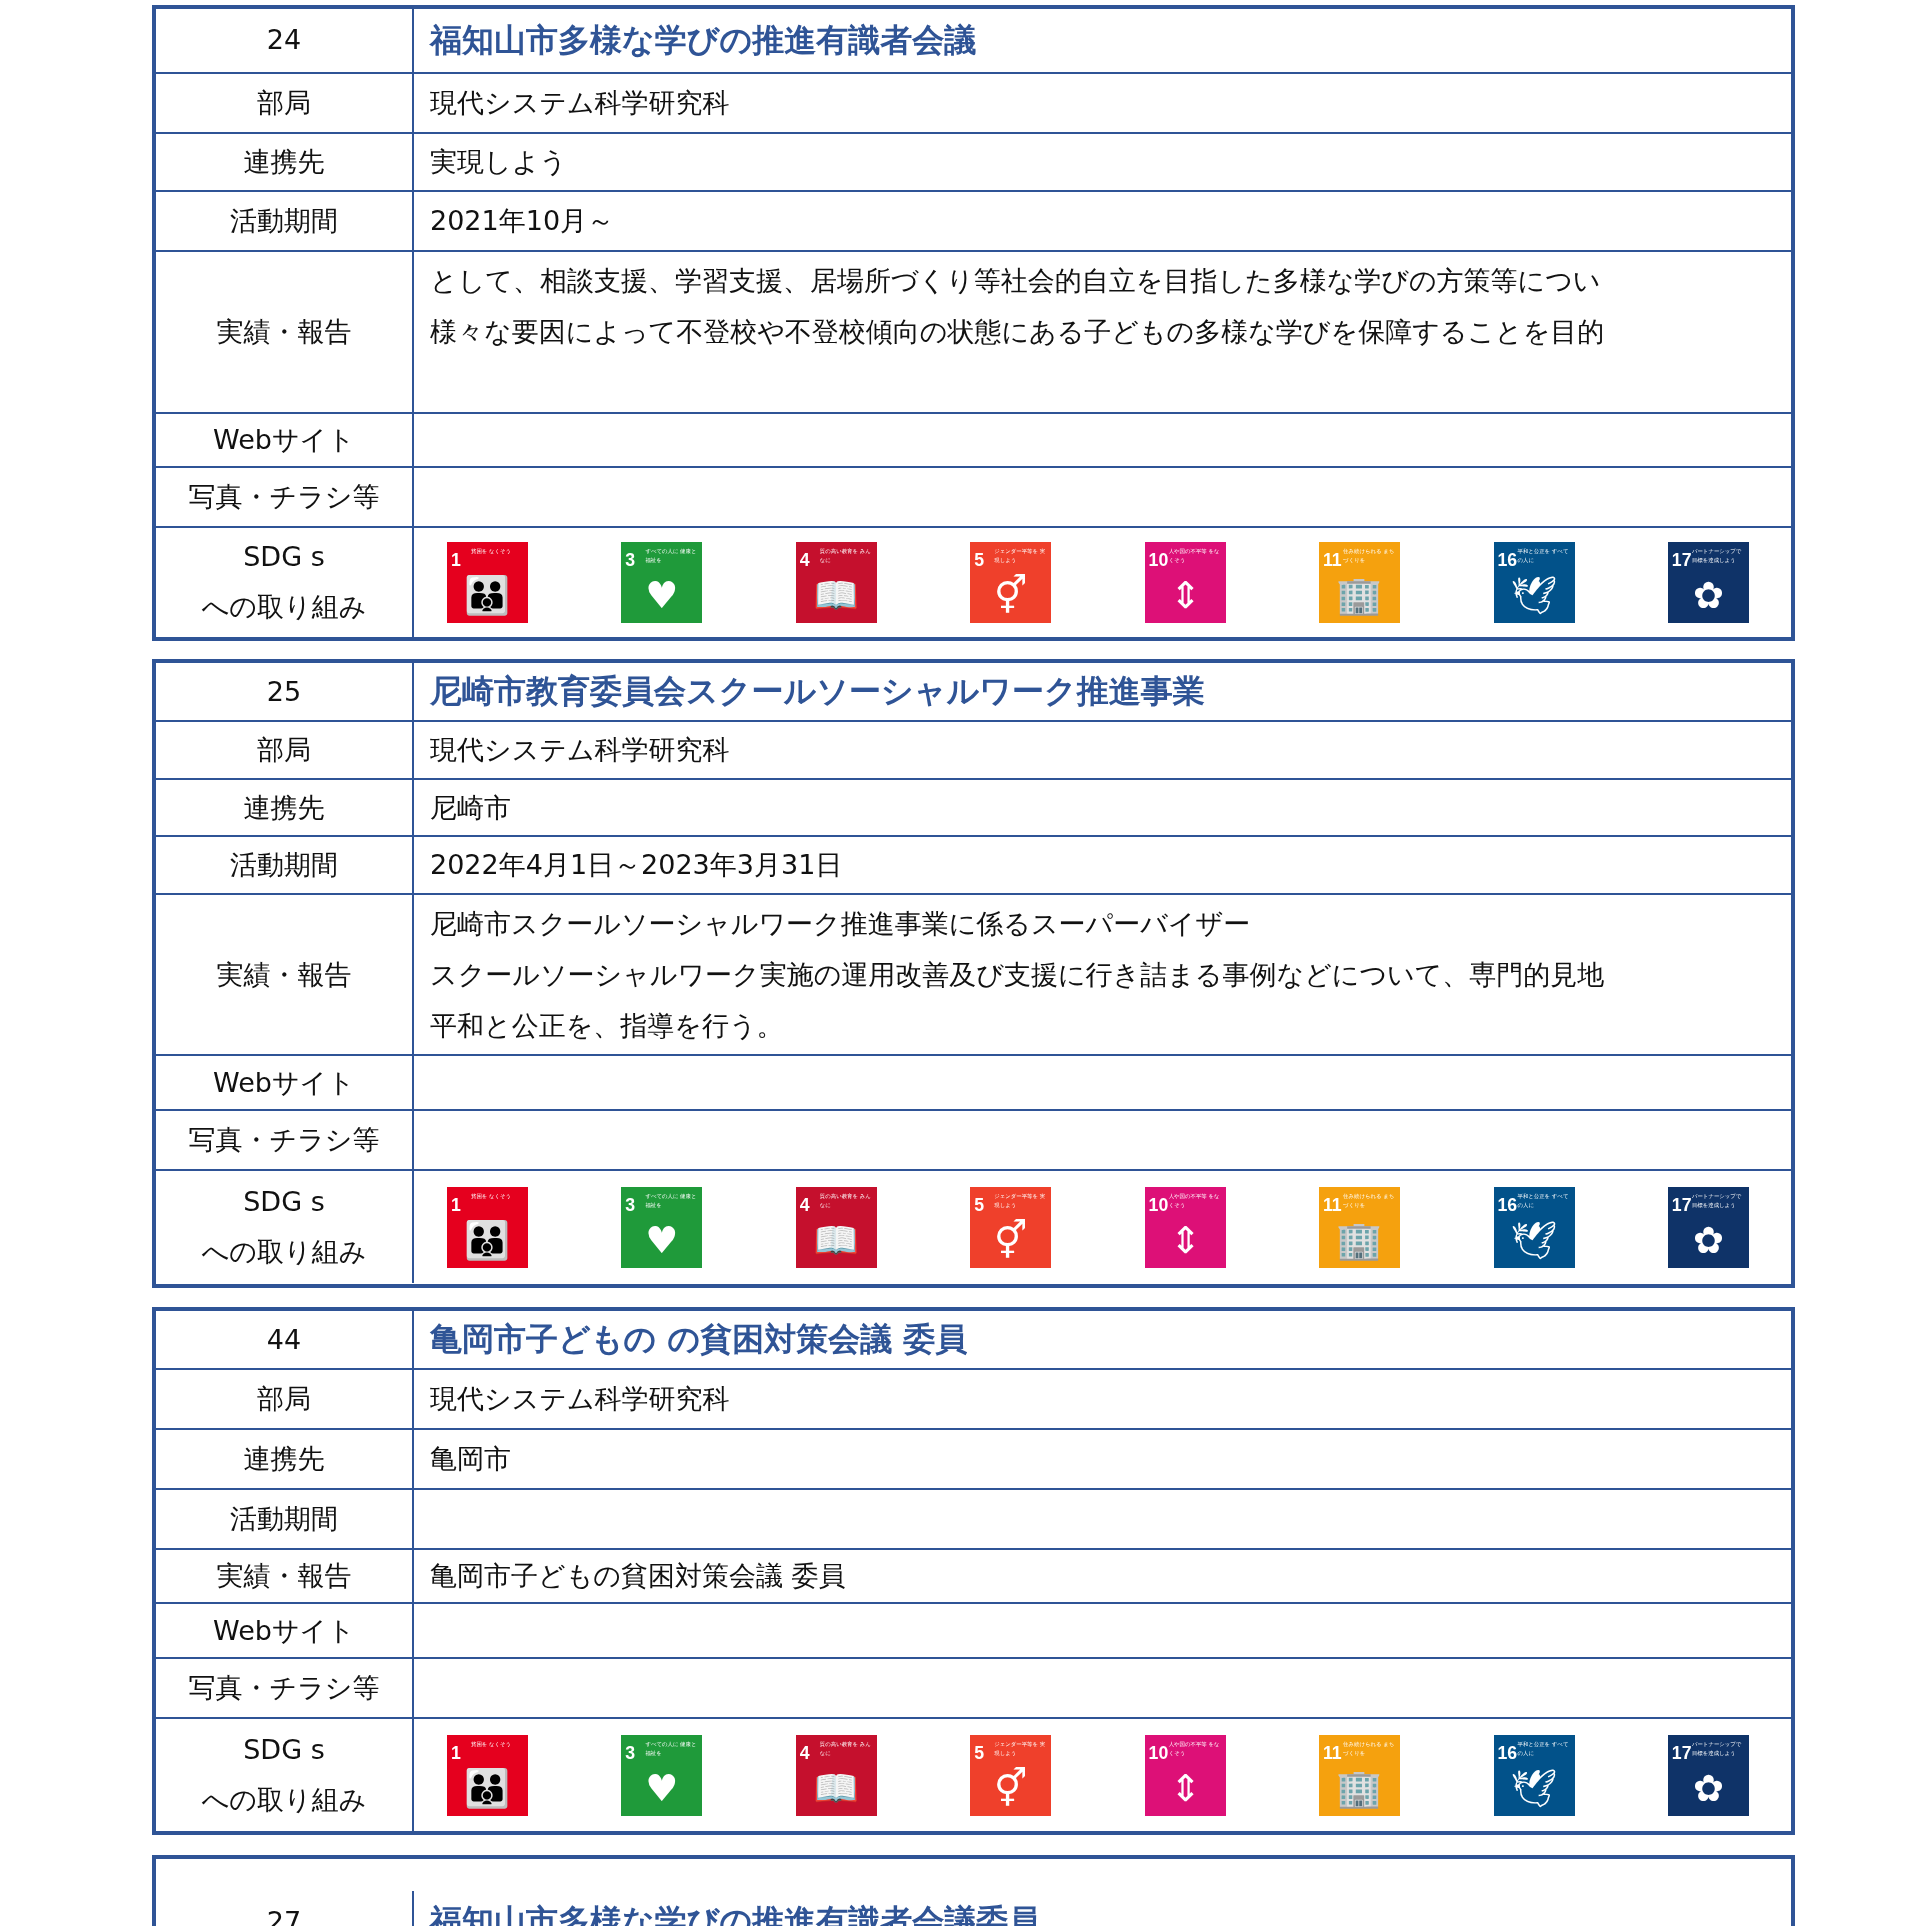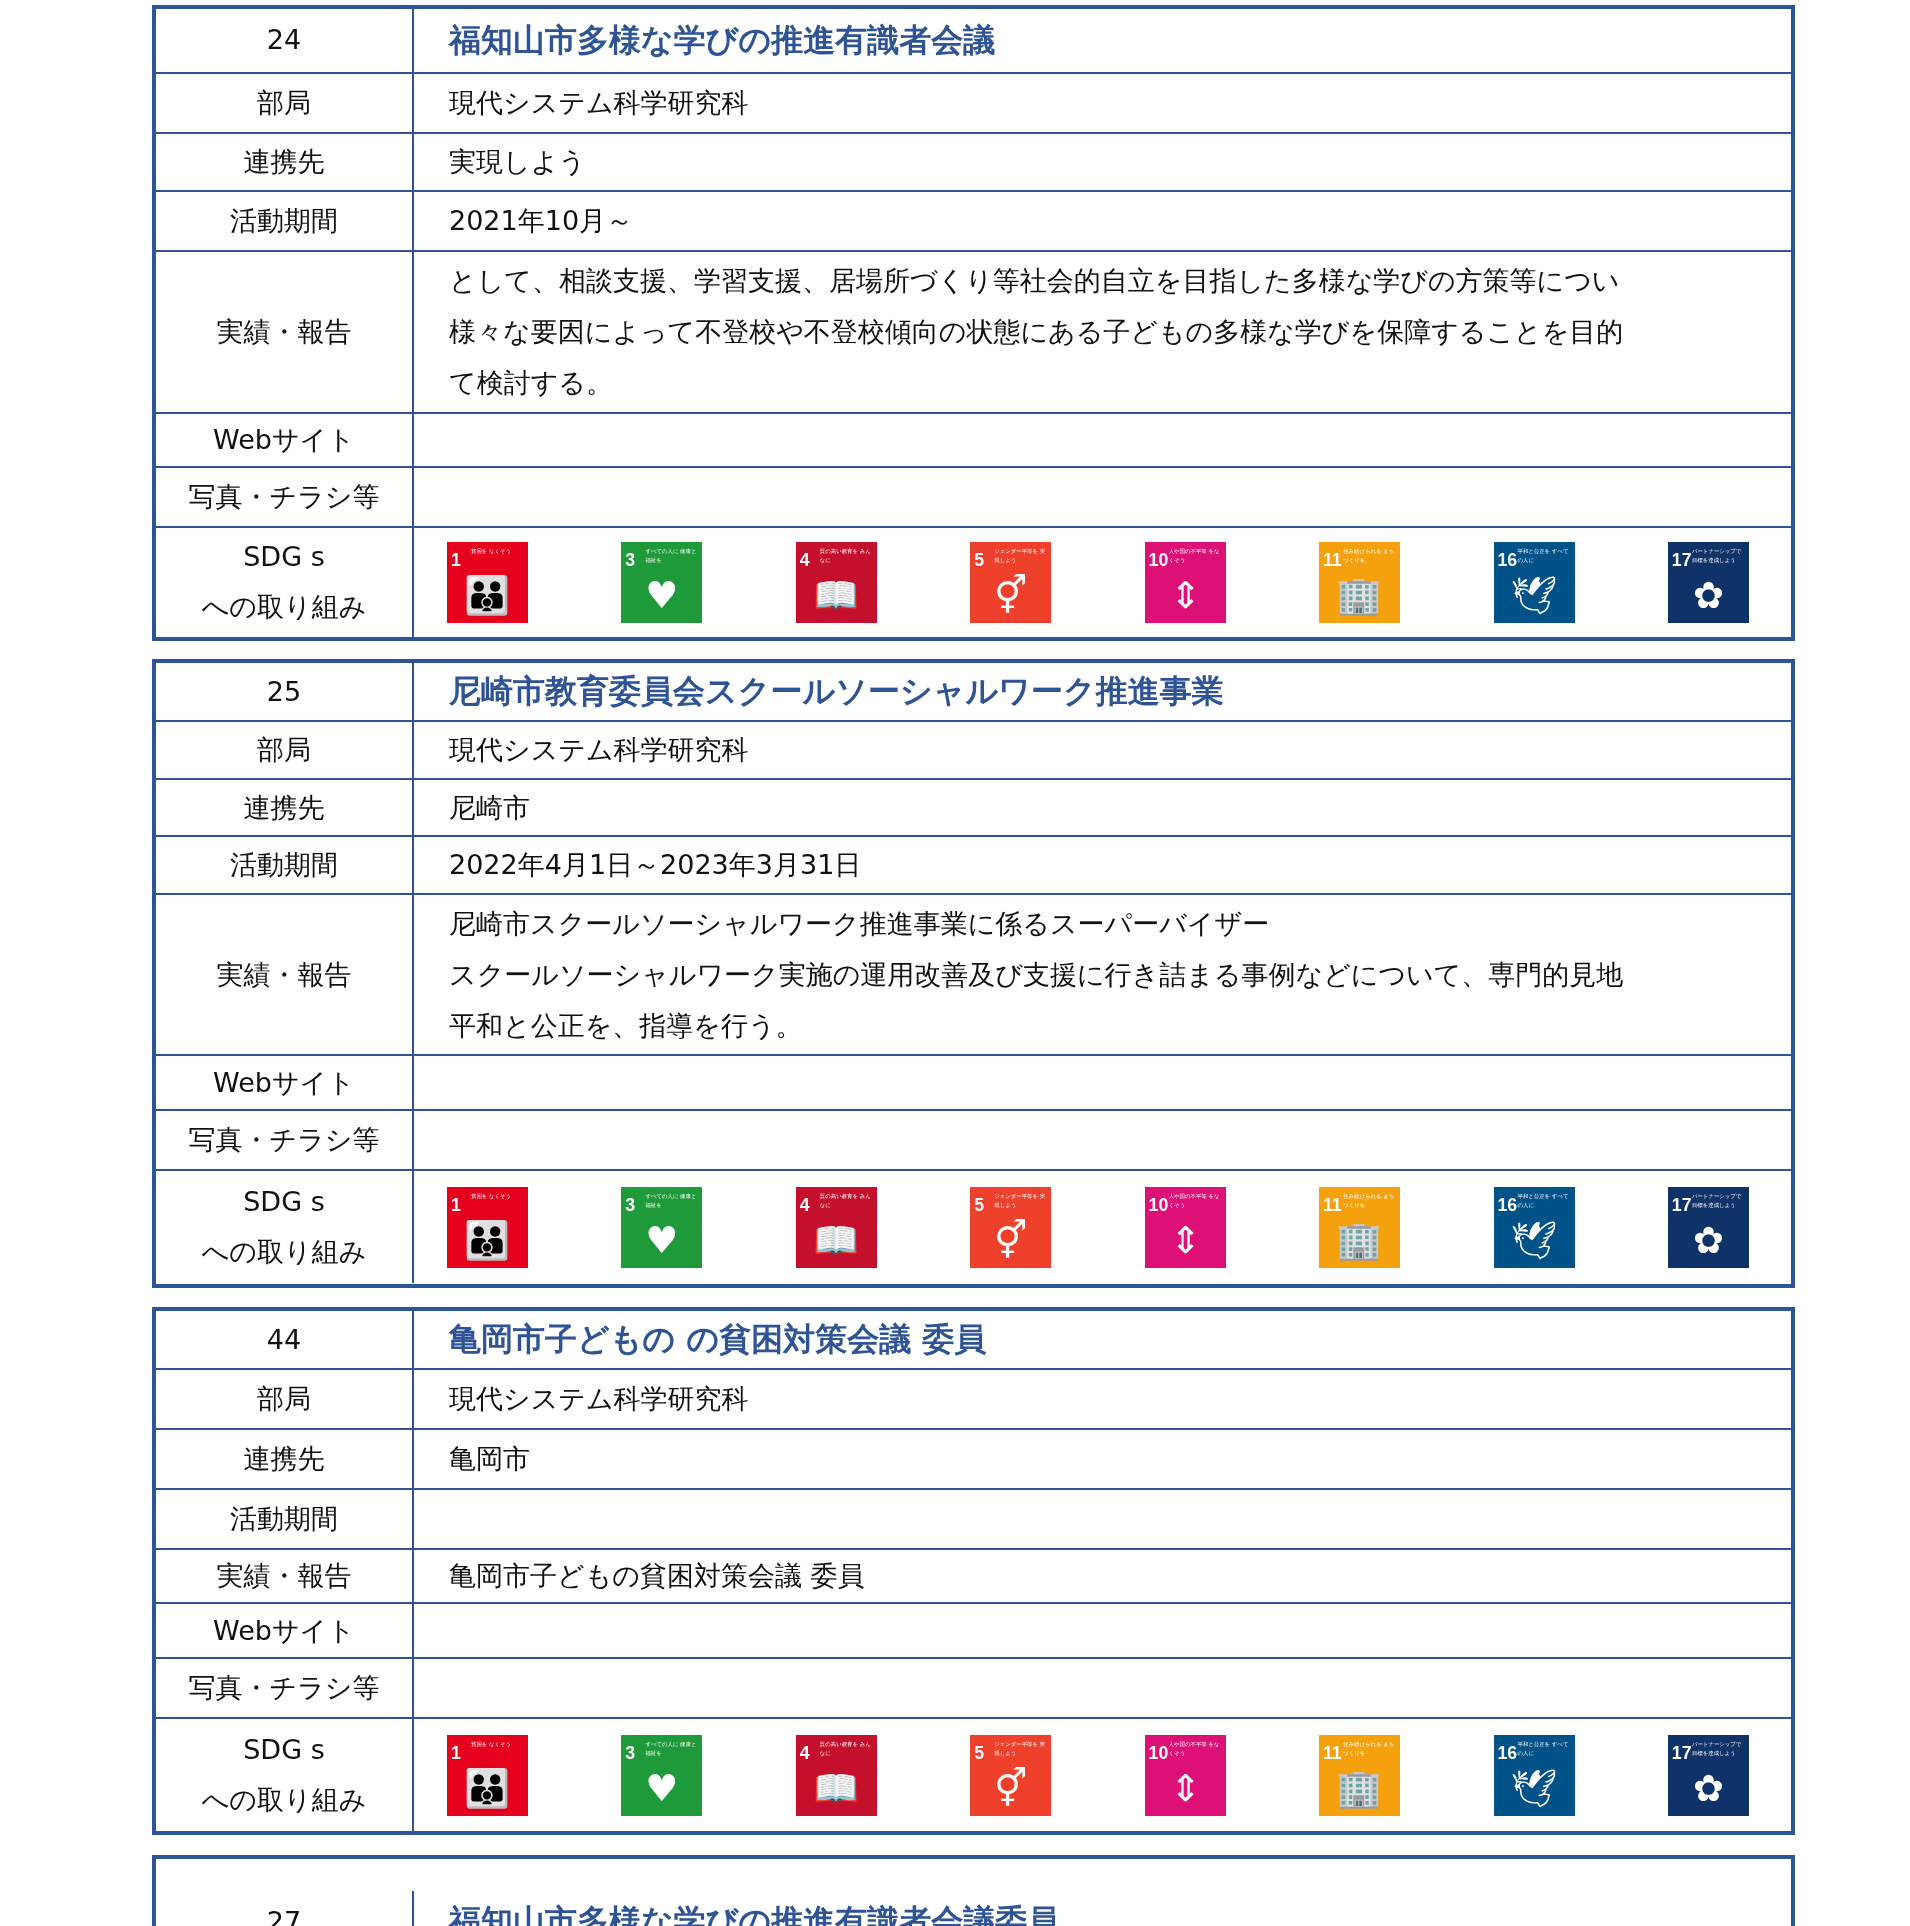--- a/index.html
+++ b/index.html
@@ -5,21 +5,21 @@
   html, body { margin:0; padding:0; background:#ffffff; }
   body { width:1911px; height:2391px; position:relative; overflow:hidden;
          font-family:"DejaVu Sans","Liberation Sans",sans-serif; color:#111; }
   .block { position:absolute; left:152px; width:1643px; box-sizing:border-box;
            border:4.6px solid #2f5496; }
   .row { display:flex; box-sizing:border-box; border-top:2.3px solid #2f5496; }
   .row:first-child { border-top:none; }
   .lbl { width:258px; flex:0 0 258px; box-sizing:border-box; border-right:2.3px solid #2f5496;
          display:flex; align-items:center; justify-content:center; text-align:center;
          font-size:27px; line-height:1.85; }
-  .val { flex:1; box-sizing:border-box; padding:0 23px 0 35px; display:flex; align-items:center;
+  .val { flex:1; box-sizing:border-box; padding:0 23px 0 16px; display:flex; align-items:center;
          font-size:27px; line-height:1.9; }
   .title { color:#2f5496; font-weight:bold; font-size:32px; }
   .multi { display:block; padding-top:3.1px; }
   .multi span { display:block; }
   .sdgs { display:flex; align-items:center; justify-content:space-between; padding:0 42px 0 33px; }
   .sdg { width:81px; height:81px; position:relative; color:#fff; box-sizing:border-box; }
   .sdg .num { position:absolute; left:3.9px; top:2.3px; font-weight:bold; font-size:17.7px; font-family:"Liberation Sans",sans-serif; }
   .sdg .cap { position:absolute; left:24px; top:5.4px; font-size:5.4px; line-height:1.6; width:54px; }
   .sdg .glyph { position:absolute; left:0; right:0; bottom:8.5px; text-align:center; font-size:37px; line-height:1; }
 </style>
@@ -41,21 +41,20 @@
   </div>
   <div class="row" style="height:60px;">
     <div class="lbl">活動期間</div>
     <div class="val">2021年10月～</div>
   </div>
   <div class="row" style="height:162px;">
     <div class="lbl">実績・報告</div>
     <div class="val multi" style="line-height:51px;">
       <span>として、相談支援、学習支援、居場所づくり等社会的自立を目指した多様な学びの方策等につい</span>
       <span>様々な要因によって不登校や不登校傾向の状態にある子どもの多様な学びを保障することを目的</span>
-      <span>て検討する。</span>
     </div>
   </div>
   <div class="row" style="height:54px;">
     <div class="lbl">Webサイト</div>
     <div class="val"></div>
   </div>
   <div class="row" style="height:60px;">
     <div class="lbl">写真・チラシ等</div>
     <div class="val"></div>
   </div>

